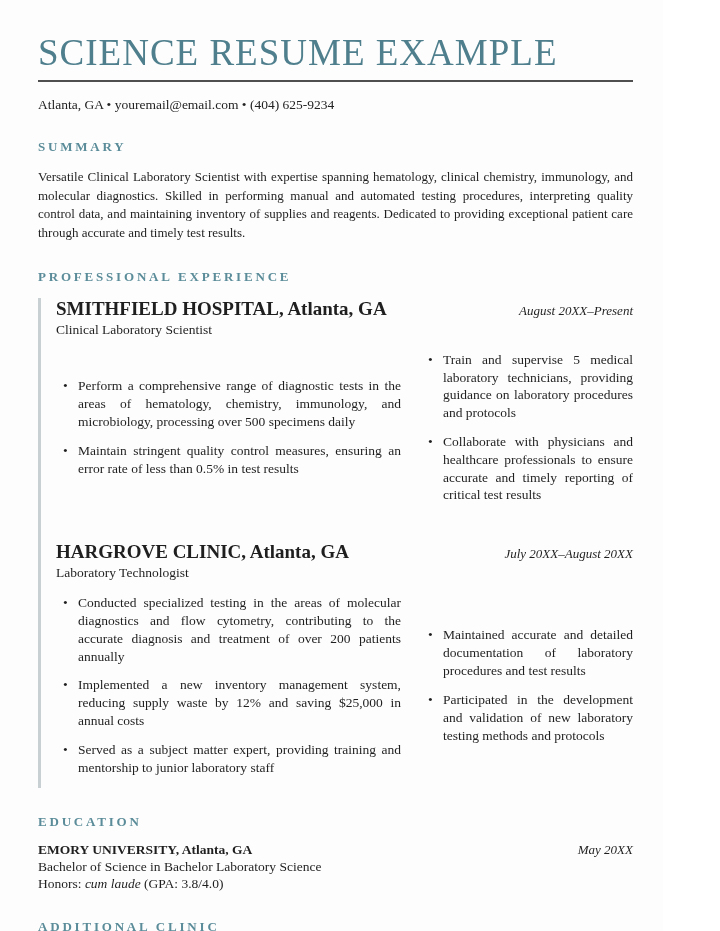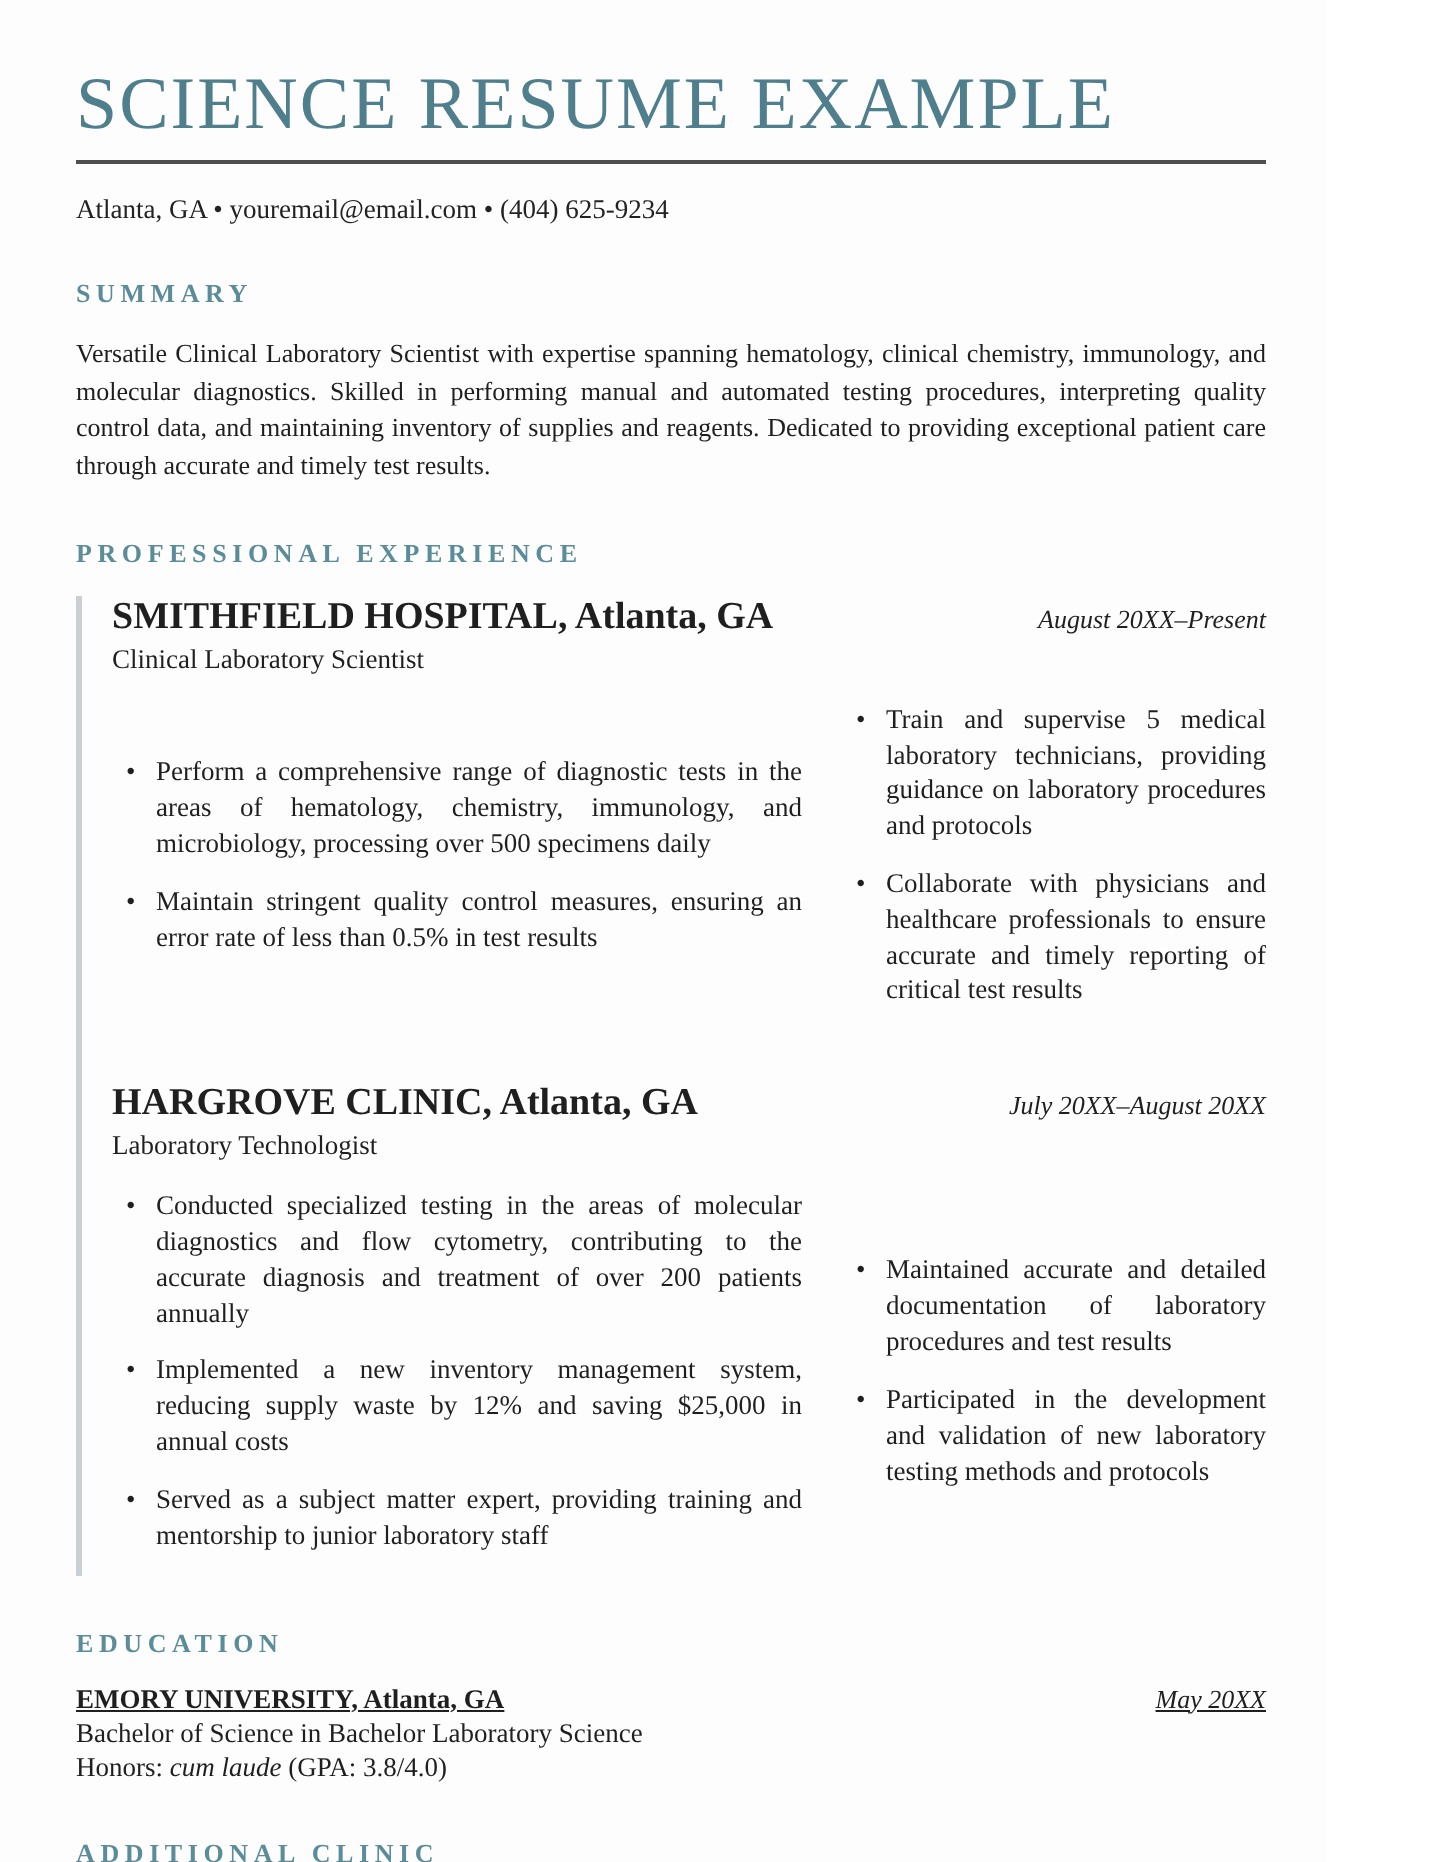--- a/index.html
+++ b/index.html
@@ -77,21 +77,20 @@
     content: "\2022";
     position: absolute;
     left: 7px;
     top: 0;
   }
   .edu-head {
     display: flex;
     justify-content: space-between;
     align-items: center;
     margin-top: 12px;
-    text-decoration: underline;
   }
   .edu-school { font-size: 13.5px; font-weight: bold; }
   .edu-date { font-size: 13px; font-style: italic; white-space: nowrap; }
   .edu-line { font-size: 13.5px; line-height: 1.3; }
   .italic { font-style: italic; }
   .skills-list { list-style: none; margin: 10px 0 0 0; padding: 0; }
   .skills-list li {
     position: relative;
     padding-left: 22px;
     font-size: 13.5px;

